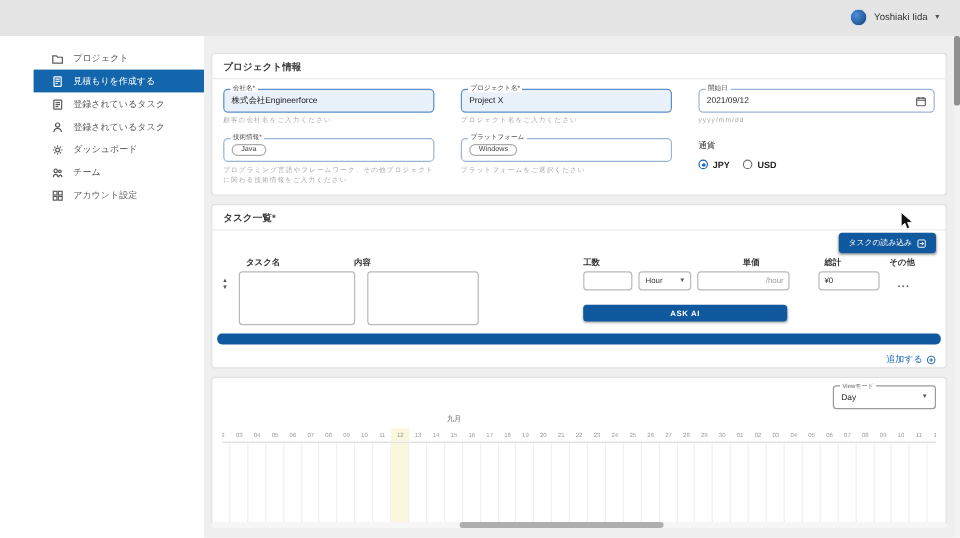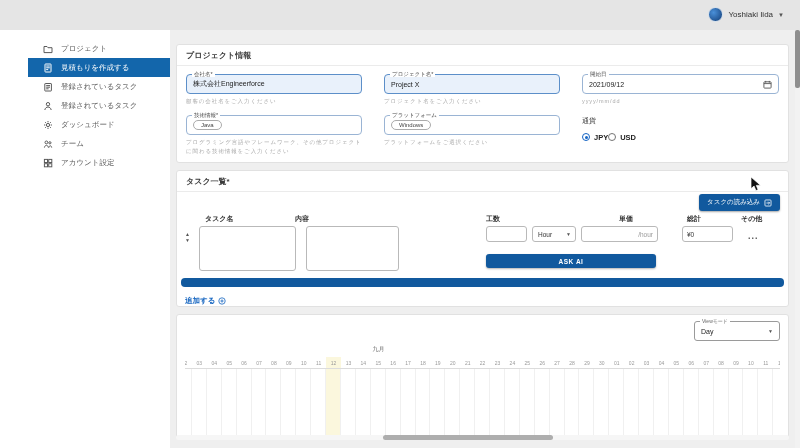--- a/index.html
+++ b/index.html
@@ -29,40 +29,40 @@
 
   
   .c1-body { display:grid; grid-template-columns:176px 176px 1fr; column-gap:22px; row-gap:9px; padding:8px 9px 7px; }
   .ofield { position:relative; border:1px solid #9ab4d4; border-radius:4px; height:20px; display:flex; align-items:center; padding:0 6px; font-size:7px; color:#222; background:#fff; }
   .ofield.filled { background:#e9f1fb; border-color:#5c8fc9; }
   .flabel { position:absolute; top:-4px; left:5px; font-size:5.5px; line-height:1.1; color:#4a4a4a; background:#fff; padding:0 2px; white-space:nowrap; }
   .helper { font-size:5.5px; color:#a9a9a9; letter-spacing:0.9px; margin-top:3px; line-height:1.6; }
   .cal { margin-left:auto; display:inline-flex; }
   .chip { display:inline-flex; align-items:center; font-size:6px; color:#444; border:1px solid #ababab; border-radius:8px; padding:1px 7px; background:#fff; cursor:pointer; }
   .curr-label { font-size:7px; color:#333; margin:1px 0 7px; }
-  .radios { display:flex; gap:0; align-items:flex-start; }
+  .radios { display:flex; gap:11px; align-items:flex-start; }
   .radio { display:flex; gap:4px; align-items:center; font-size:7.5px; font-weight:600; color:#222; cursor:pointer; }
   .rdot { width:8px; height:8px; border:1px solid #757575; border-radius:50%; position:relative; flex:0 0 auto; }
   .rdot.sel { border-color:#1464c4; }
   .rdot.sel::after { content:""; position:absolute; inset:1.5px; background:#1464c4; border-radius:50%; }
 
   
   .t-body { position:relative; height:110px; margin:0 8px 4px; }
   .load-btn { position:absolute; top:2px; right:0; display:flex; align-items:center; gap:4px; background:#11599e; color:#fff; font-size:6.5px; padding:4px 8px; border:none; border-radius:3px; box-shadow:0 1px 2px rgba(0,0,0,.35); cursor:pointer; font-family:inherit; }
   .th { position:absolute; top:22px; font-size:7px; font-weight:bold; color:#333; }
   .ta { position:absolute; border:1px solid #b9b9b9; border-radius:3px; background:#fff; resize:none; font-family:inherit; font-size:7px; padding:3px; }
   .ti { position:absolute; height:16px; border:1px solid #b9b9b9; border-radius:3px; background:#fff; font-size:6.5px; display:flex; align-items:center; padding:0 4px; color:#333; }
   .ti .ph { margin-left:auto; color:#9a9a9a; }
   .tsel { position:absolute; height:16px; border:1px solid #b9b9b9; border-radius:3px; font-size:6.5px; display:flex; align-items:center; justify-content:space-between; padding:0 4px 0 5px; color:#333; background:#fff; cursor:pointer; }
   .sel-caret { font-size:5px; color:#555; }
   .drag { position:absolute; display:flex; flex-direction:column; align-items:center; color:#555; font-size:5px; line-height:1.1; cursor:grab; }
   .askai { position:absolute; height:14px; background:#11599e; color:#fff; border:none; border-radius:3px; font-size:6.5px; font-weight:bold; letter-spacing:.5px; cursor:pointer; box-shadow:0 1px 2px rgba(0,0,0,.3); font-family:inherit; }
   .more { position:absolute; font-size:9px; font-weight:bold; color:#555; letter-spacing:1px; cursor:pointer; line-height:1; }
   .bluebar { position:absolute; left:-4px; right:-4px; height:9px; background:#11599e; border-radius:4px; }
-  .addrow { position:absolute; left:0; right:0; text-align:left;font-weight:bold; }
+  .addrow { position:absolute; left:0; right:0; text-align:right; }
   .addlink { display:inline-flex; align-items:center; gap:3px; color:#1565c0; font-size:7.5px; cursor:pointer; }
 
   
   .g-body { position:relative; height:122px; margin:0 8px; overflow:hidden; }
   .vm { position:absolute; top:6px; right:0; width:86px; height:20px; border:1px solid #9a9a9a; border-radius:3px; display:flex; align-items:center; justify-content:space-between; padding:0 6px; font-size:7px; color:#222; background:#fff; cursor:pointer; }
   .vm-label { position:absolute; top:-4px; left:5px; font-size:5px; color:#666; background:#fff; padding:0 2px; }
   .month { position:absolute; top:30px; left:31.5%; font-size:6px; color:#666; }
   .days { position:absolute; top:42px; left:-8px; right:-8px; height:12px; display:flex; border-bottom:1px solid #dcdcdc; }
   .day { flex:1; text-align:center; font-size:5px; color:#9a9a9a; line-height:12px; }
   .day.hl { background:#fbf7dd; }

